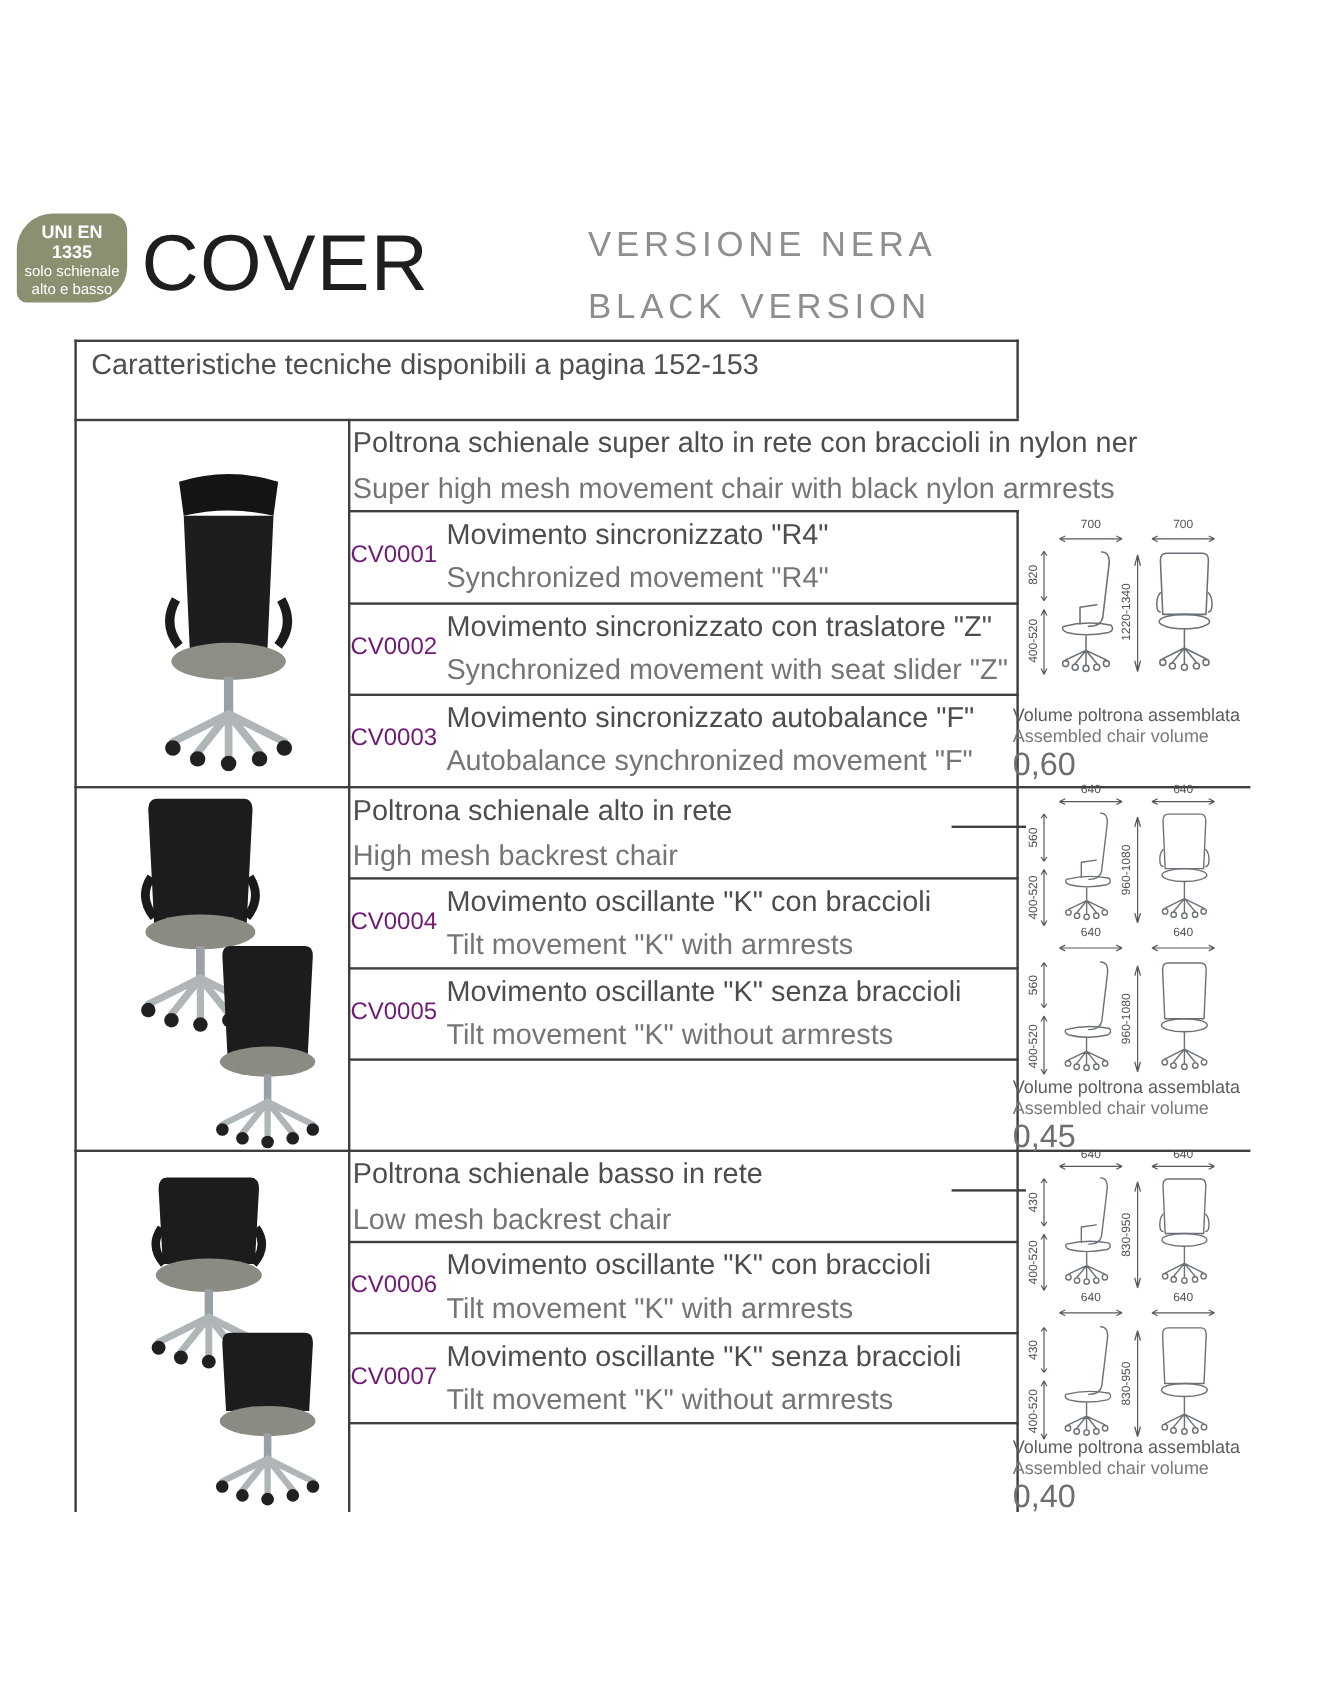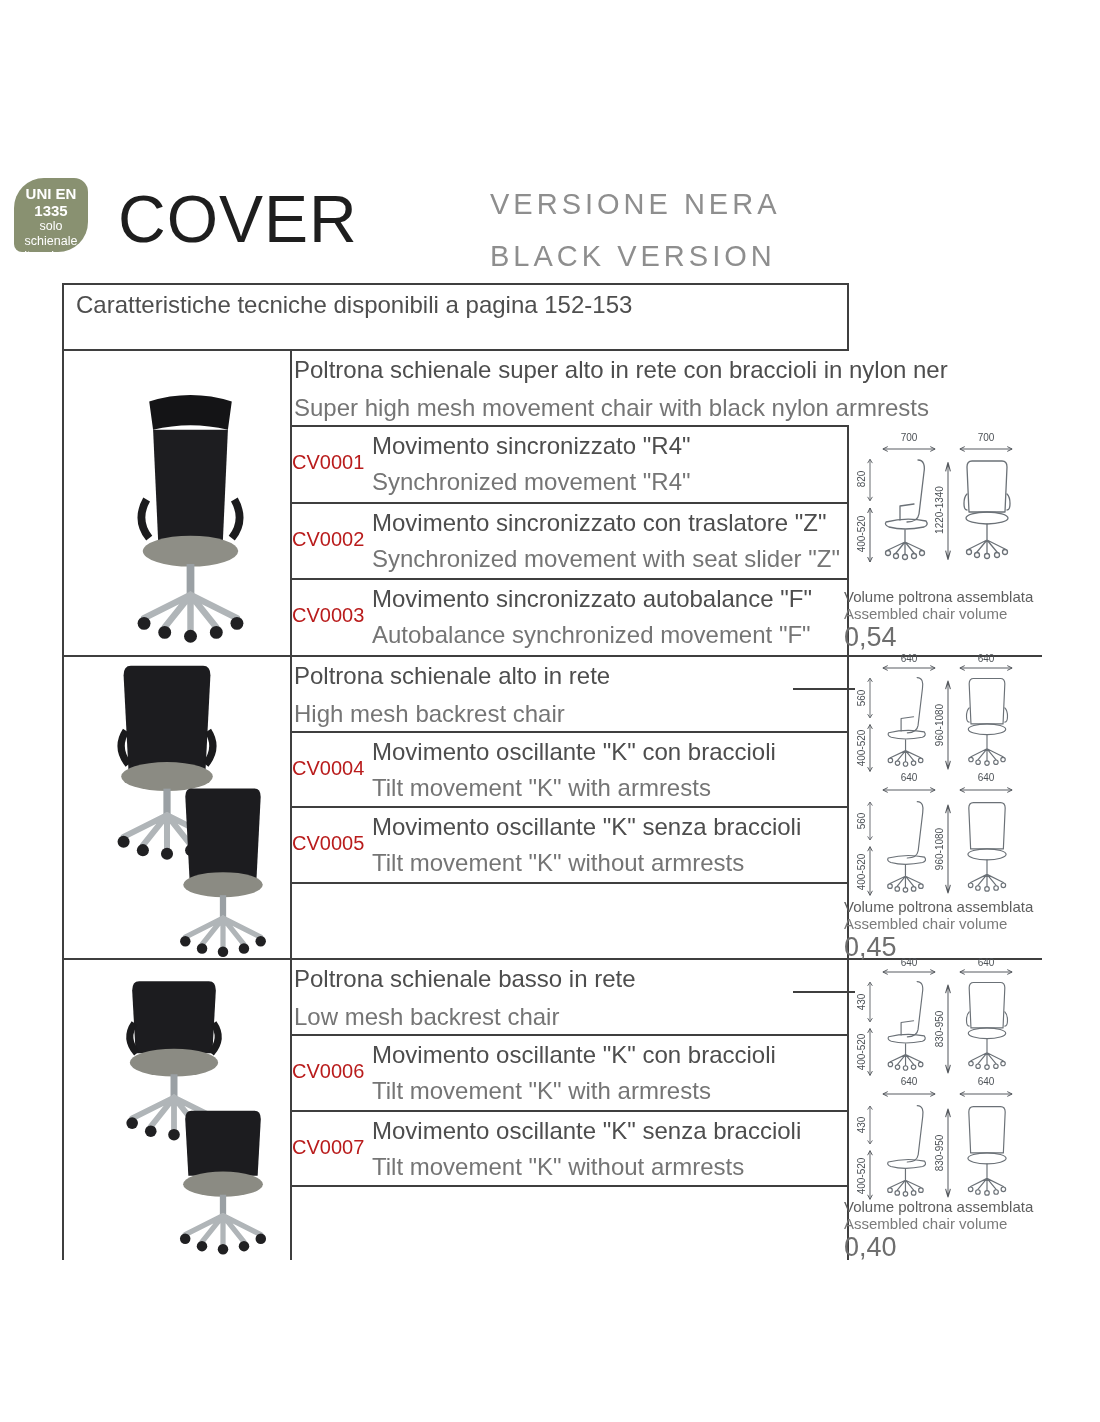--- a/index.html
+++ b/index.html
@@ -1,32 +1,32 @@
 <!DOCTYPE html>
 <html><head>
 <meta charset="utf-8">
 <title>COVER – Black Version</title>
 <style>
   html,body{margin:0;padding:0;background:#ffffff;}
   .sheet{position:relative;width:1100px;height:1422px;background:#fff;overflow:hidden;
          font-family:"Liberation Sans", sans-serif;color:#4d4d4d;}
   
-  .badge{position:absolute;left:14px;top:178px;width:74px;height:74px;
+  .badge{position:absolute;left:14px;top:178px;width:92px;height:74px;
          border-radius:30px 14px 30px 8px;color:#fff;text-align:center;
          padding-top:7px;box-sizing:border-box;line-height:15px;}
   .badge .b1,.badge .b2{font-weight:bold;font-size:15px;line-height:17px;}
   .badge .b3,.badge .b4{font-size:12.5px;line-height:15px;}
   
   .title{position:absolute;left:118px;top:186px;font-size:66px;line-height:66px;
          font-weight:400;color:#1e1e1e;letter-spacing:1px;margin:0;}
   .ver{position:absolute;left:490px;font-size:29px;letter-spacing:4px;color:#8e8e8e;white-space:nowrap;}
   
   .cell{position:absolute;font-size:24px;line-height:24px;white-space:nowrap;color:#4d4d4d;}
   .cell.en{color:#757575;}
-  .code{position:absolute;font-size:20px;color:#b91c1c;white-space:nowrap;}
+  .code{position:absolute;font-size:20px;color:#701a75;white-space:nowrap;}
   
   .hline,.vline,.seg{position:absolute;background:#3f3f3f;}
   .hline,.seg{height:1.5px;}
   .vline{width:1.5px;}
   
   .diagram{position:absolute;}
   .diagram svg{position:absolute;left:0;top:0;width:100%;height:100%;}
   .tech{stroke:#6b7177;fill:none;stroke-width:1.3px;stroke-linecap:round;stroke-linejoin:round;}
   .dim{stroke:#55595e;fill:none;stroke-width:1px;}
   .hlab{position:absolute;font-size:10px;line-height:10px;color:#4c5156;text-align:center;}
@@ -228,21 +228,21 @@
     <span class="hlab" style="left:24px;top:-3px;width:58px;">700</span>
     <span class="hlab" style="left:101px;top:-3px;width:58px;">700</span>
     <span class="vlab" style="left:6px;top:43px;">820</span>
     <span class="vlab" style="left:6px;top:98px;">400-520</span>
     <span class="vlab" style="left:84px;top:74px;">1220-1340</span>
   </div>
 
   <div class="vol" style="top:588px;">
     <div class="vol-it">Volume poltrona assemblata</div>
     <div class="vol-en">Assembled chair volume</div>
-    <div class="vol-val">0,54</div>
+    <div class="vol-val">0,60</div>
   </div>
 
   <svg class="photo" style="left:92px;top:656px;width:150px;height:205px;">
       <use href="#pc-arm"></use>
     </svg>
   <svg class="photo" style="left:158px;top:780px;width:130px;height:178px;">
       <use href="#pc-noarm"></use>
     </svg>
 
   <div class="cell" style="left:294px;top:664px;">Poltrona schienale alto in rete</div>

